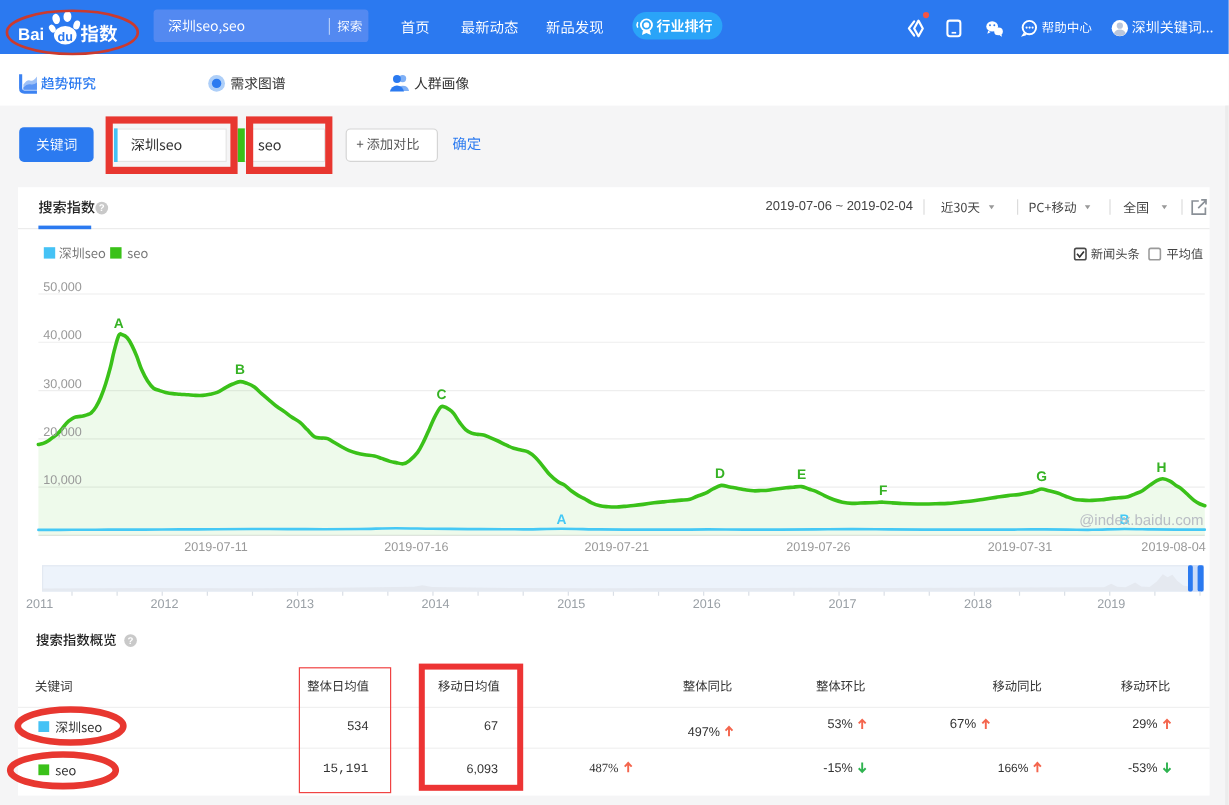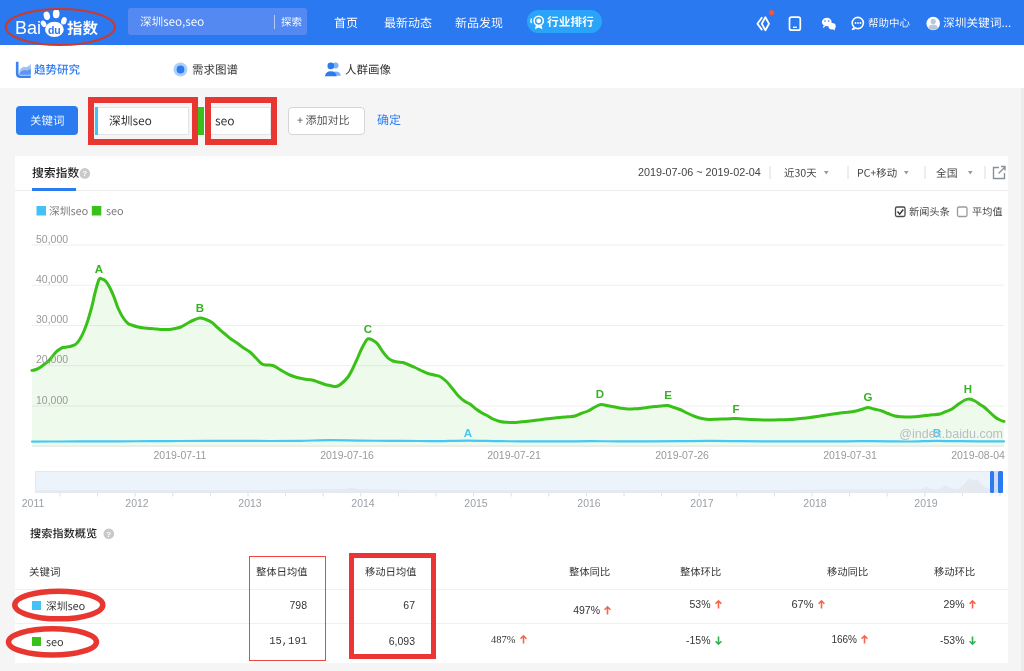--- a/index.html
+++ b/index.html
@@ -85,21 +85,21 @@
       <path id="g73" d="M176 772H832V-64H752V697H253V-69H176ZM228 426H786V352H228ZM226 71H787V-4H226Z"></path>
       <path id="g74" d="M248 612H756V547H248ZM299 442H368V51H299ZM336 442H702V123H336V188H632V378H336ZM88 788H886V717H161V-82H88ZM840 788H914V15Q914 -19 905 -39Q895 -58 872 -67Q850 -76 810 -79Q769 -81 705 -81Q704 -71 699 -57Q695 -44 689 -31Q684 -17 678 -8Q725 -9 764 -9Q803 -9 816 -9Q830 -8 835 -2Q840 3 840 16Z"></path>
       <path id="g75" d="M56 483H319V413H56ZM41 772H340V702H41ZM36 102Q93 119 171 147Q249 174 331 203L343 135Q268 107 193 81Q117 54 55 31ZM160 729H230V138L160 118ZM391 776H944V703H391ZM658 737 733 717Q698 614 649 521Q599 428 540 350Q480 271 413 212Q407 220 396 231Q386 242 374 253Q363 264 354 271Q421 324 479 397Q536 469 582 556Q627 642 658 737ZM677 494 734 534Q771 493 811 445Q852 397 887 352Q922 306 942 271L881 224Q861 260 827 307Q793 354 754 403Q715 453 677 494ZM602 564 676 597V-77H602Z"></path>
     </defs>
   </svg>
 <div style="left:0;top:0;width:1024px;height:45px;background:#2b79f0"></div>
 <div style="left:128px;top:8px;width:178.5px;height:27px;background:#5389f1;border-radius:3px"></div>
 <div style="left:273.5px;top:14.5px;width:1px;height:14px;background:rgba(255,255,255,.55)"></div>
 <div style="left:527px;top:10px;width:75px;height:23px;background:#2aa4f8;border-radius:12px"></div>
 <div style="left:0;top:45px;width:1024px;height:43px;background:#fff"></div>
-<div style="left:15px;top:19px;font-size:18px;line-height:18px;font-weight:normal;color:#fff;font-family:'Liberation Sans',sans-serif">Bai</div>
+<div style="left:15px;top:19px;font-size:14px;line-height:18px;font-weight:bold;color:#fff;font-family:'Liberation Sans',sans-serif">Bai</div>
 <div style="left:15.5px;top:106px;width:62.5px;height:29px;background:#2b7af0;border-radius:4px"></div>
 <div style="left:94.5px;top:107px;width:94px;height:28px;background:#fff;border:1px solid #e4e4e4"></div>
 <div style="left:94.5px;top:107px;width:3.5px;height:28px;background:#45c2f5"></div>
 <div style="left:197.5px;top:107px;width:73px;height:28px;background:#fff;border:1px solid #e4e4e4"></div>
 <div style="left:197.5px;top:107px;width:6px;height:28px;background:#3ac119"></div>
 <div style="left:288px;top:107px;width:77px;height:28px;background:#fff;border:1px solid #d5d5d5;border-radius:4px"></div>
 <div style="left:88px;top:97px;width:110px;height:48px;border:6px solid #e83730"></div>
 <div style="left:205px;top:97px;width:72px;height:48px;border:6px solid #e83730"></div>
 <div style="left:15px;top:155.5px;width:993px;height:507.5px;background:#fff"></div>
 <div style="left:15px;top:189.5px;width:993px;height:1px;background:#ececec"></div>
@@ -179,21 +179,21 @@
     <line x1="849.6" y1="493" x2="849.6" y2="496.5" stroke="#dadfe6" stroke-width="1"></line>
     <line x1="887.2" y1="493" x2="887.2" y2="496.5" stroke="#dadfe6" stroke-width="1"></line>
     <line x1="924.8" y1="493" x2="924.8" y2="496.5" stroke="#dadfe6" stroke-width="1"></line>
     <line x1="962.4" y1="493" x2="962.4" y2="496.5" stroke="#dadfe6" stroke-width="1"></line>
     <line x1="1000.0" y1="493" x2="1000.0" y2="496.5" stroke="#dadfe6" stroke-width="1"></line>
   </svg>
 <div style="left:15px;top:588.5px;width:993px;height:1px;background:#f0f0f0"></div>
 <div style="left:15px;top:623.3px;width:993px;height:1px;background:#f0f0f0"></div>
 <div style="left:32px;top:601px;width:9px;height:9px;background:#45c2f5"></div>
 <div style="left:32px;top:636.5px;width:9px;height:9px;background:#3ac119"></div>
-<div style="left:207px;top:598.5px;width:100px;text-align:right;font-size:10.5px;color:#333;font-family:'Liberation Sans',sans-serif">798</div>
+<div style="left:207px;top:598.5px;width:100px;text-align:right;font-size:10.5px;color:#333;font-family:'Liberation Sans',sans-serif">534</div>
 <div style="left:207px;top:634.5px;width:100px;text-align:right;font-size:10.5px;color:#333;font-family:Liberation Mono, monospace">15,191</div>
 <div style="left:315px;top:598.5px;width:100px;text-align:right;font-size:10.5px;color:#333;font-family:'Liberation Sans',sans-serif">67</div>
 <div style="left:315px;top:634.5px;width:100px;text-align:right;font-size:10.5px;color:#333;font-family:'Liberation Sans',sans-serif">6,093</div>
 <div style="left:491px;top:604px;width:120px;text-align:right;font-size:10.5px;color:#333;font-family:'Liberation Sans',sans-serif">497%<svg width="7" height="9" viewBox="0 0 7 9" style="position:relative;display:inline-block;margin-left:4px;top:1px">
       <path d="M3.5 8.5 V2 M0.6 3.8 L3.5 0.8 L6.4 3.8" fill="none" stroke="#f4654d" stroke-width="1.6"></path>
     </svg></div>
 <div style="left:601.5px;top:598.4px;width:120px;text-align:right;font-size:10.5px;color:#333;font-family:'Liberation Sans',sans-serif">53%<svg width="7" height="9" viewBox="0 0 7 9" style="position:relative;display:inline-block;margin-left:4px;top:1px">
       <path d="M3.5 8.5 V2 M0.6 3.8 L3.5 0.8 L6.4 3.8" fill="none" stroke="#f4654d" stroke-width="1.6"></path>
     </svg></div>
 <div style="left:748px;top:598.4px;width:120px;text-align:center;font-size:11px;color:#333;font-family:'Liberation Sans',sans-serif">67%<svg width="7" height="9" viewBox="0 0 7 9" style="position:relative;display:inline-block;margin-left:4px;top:1px">

